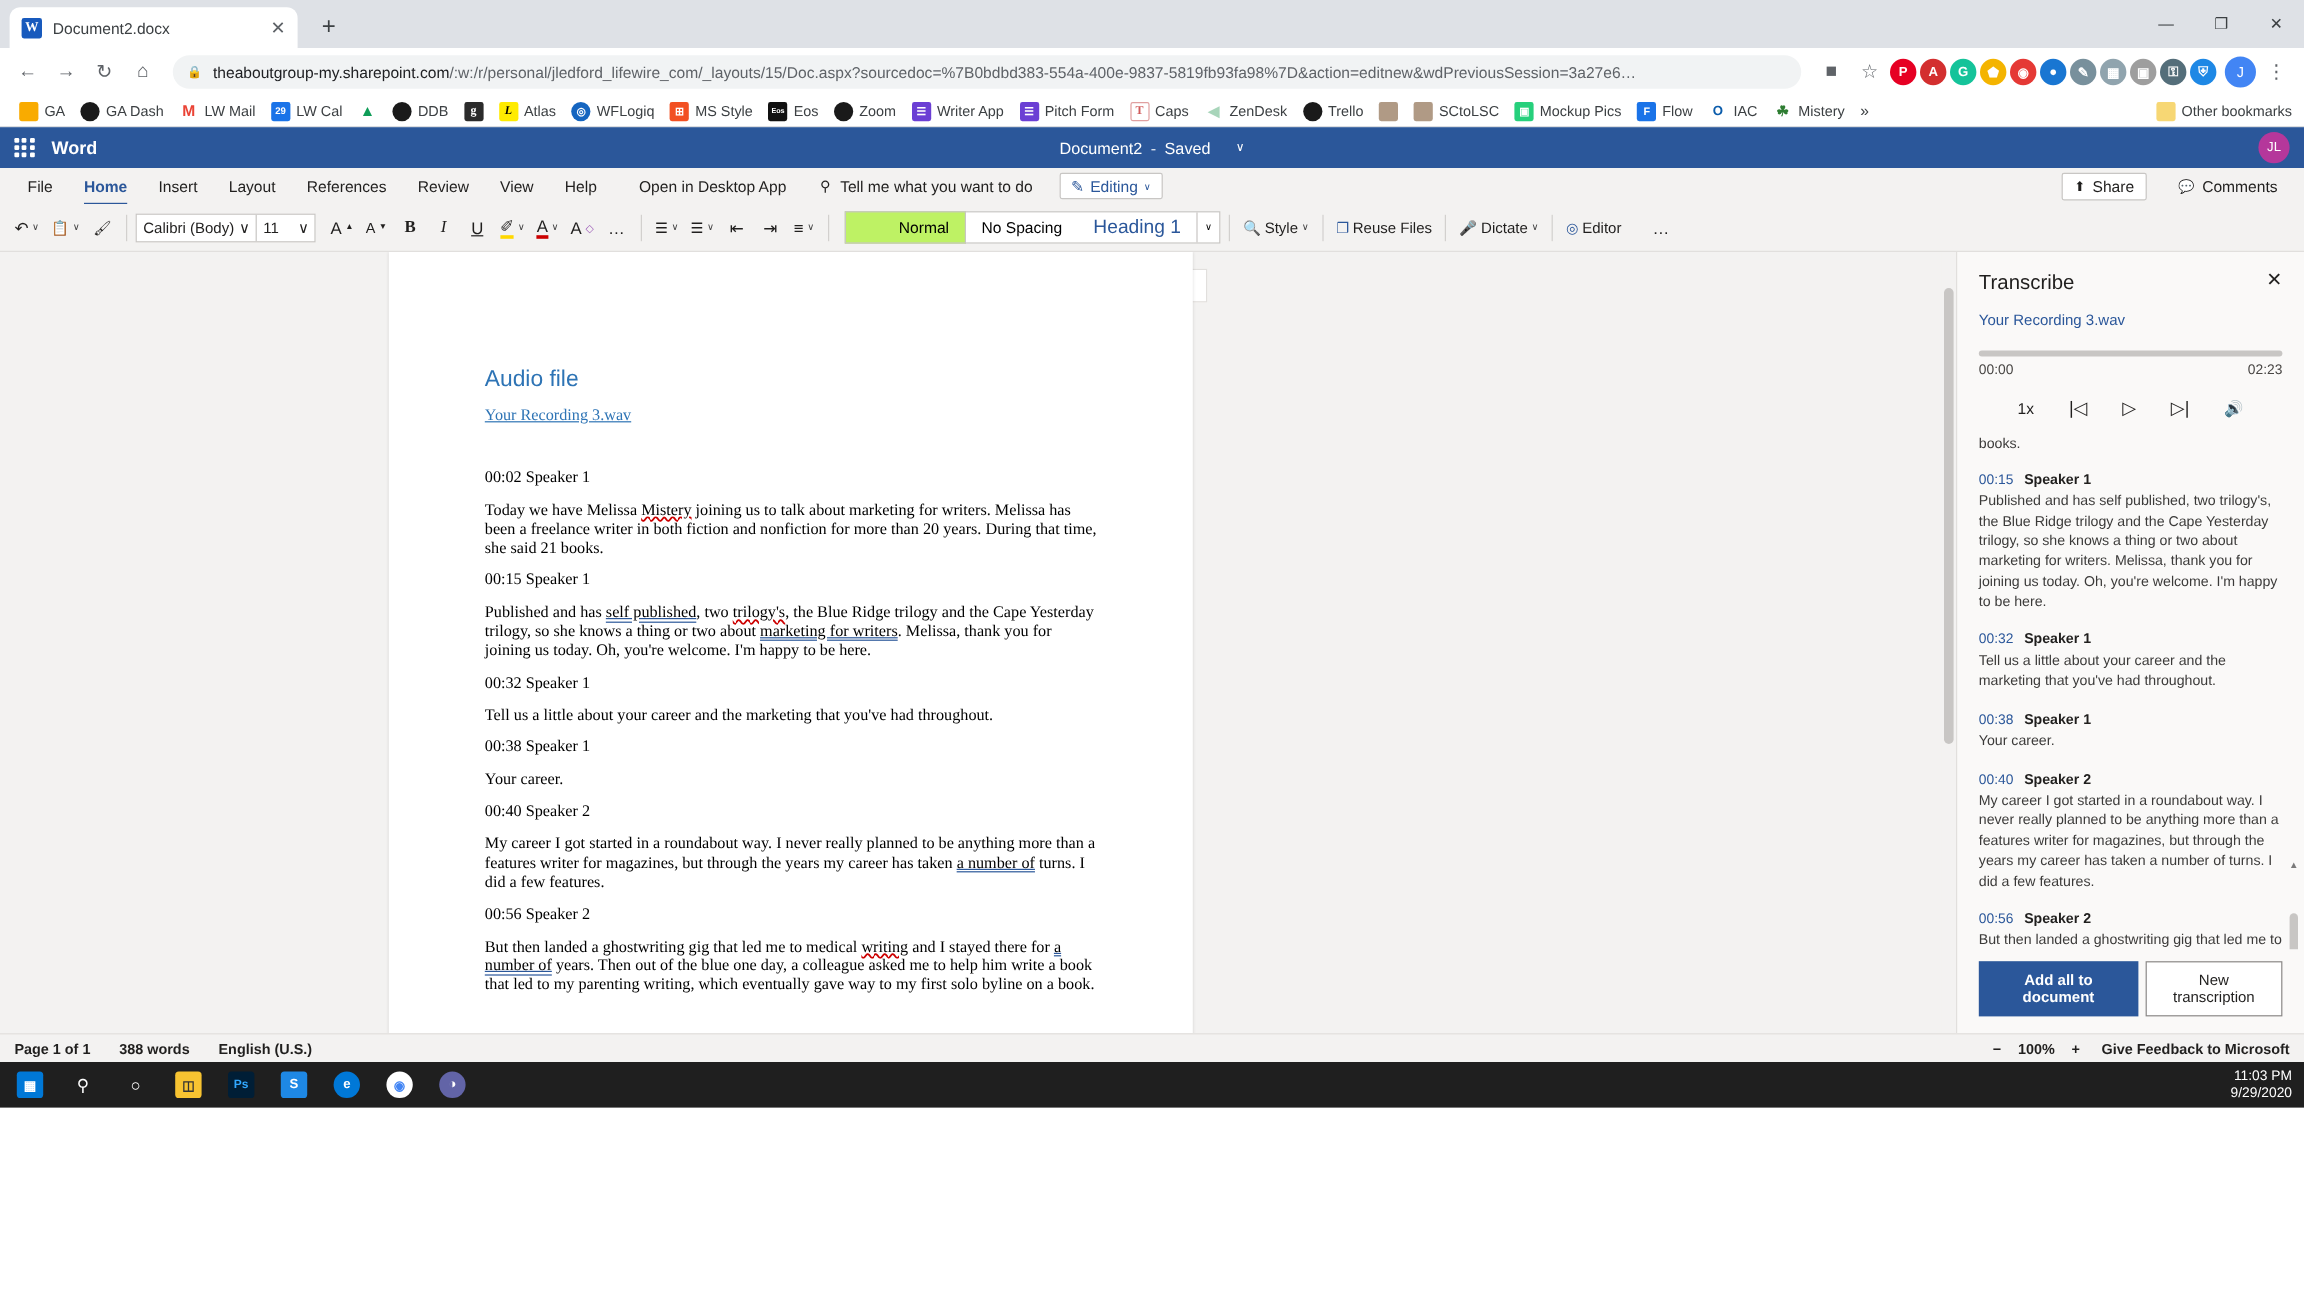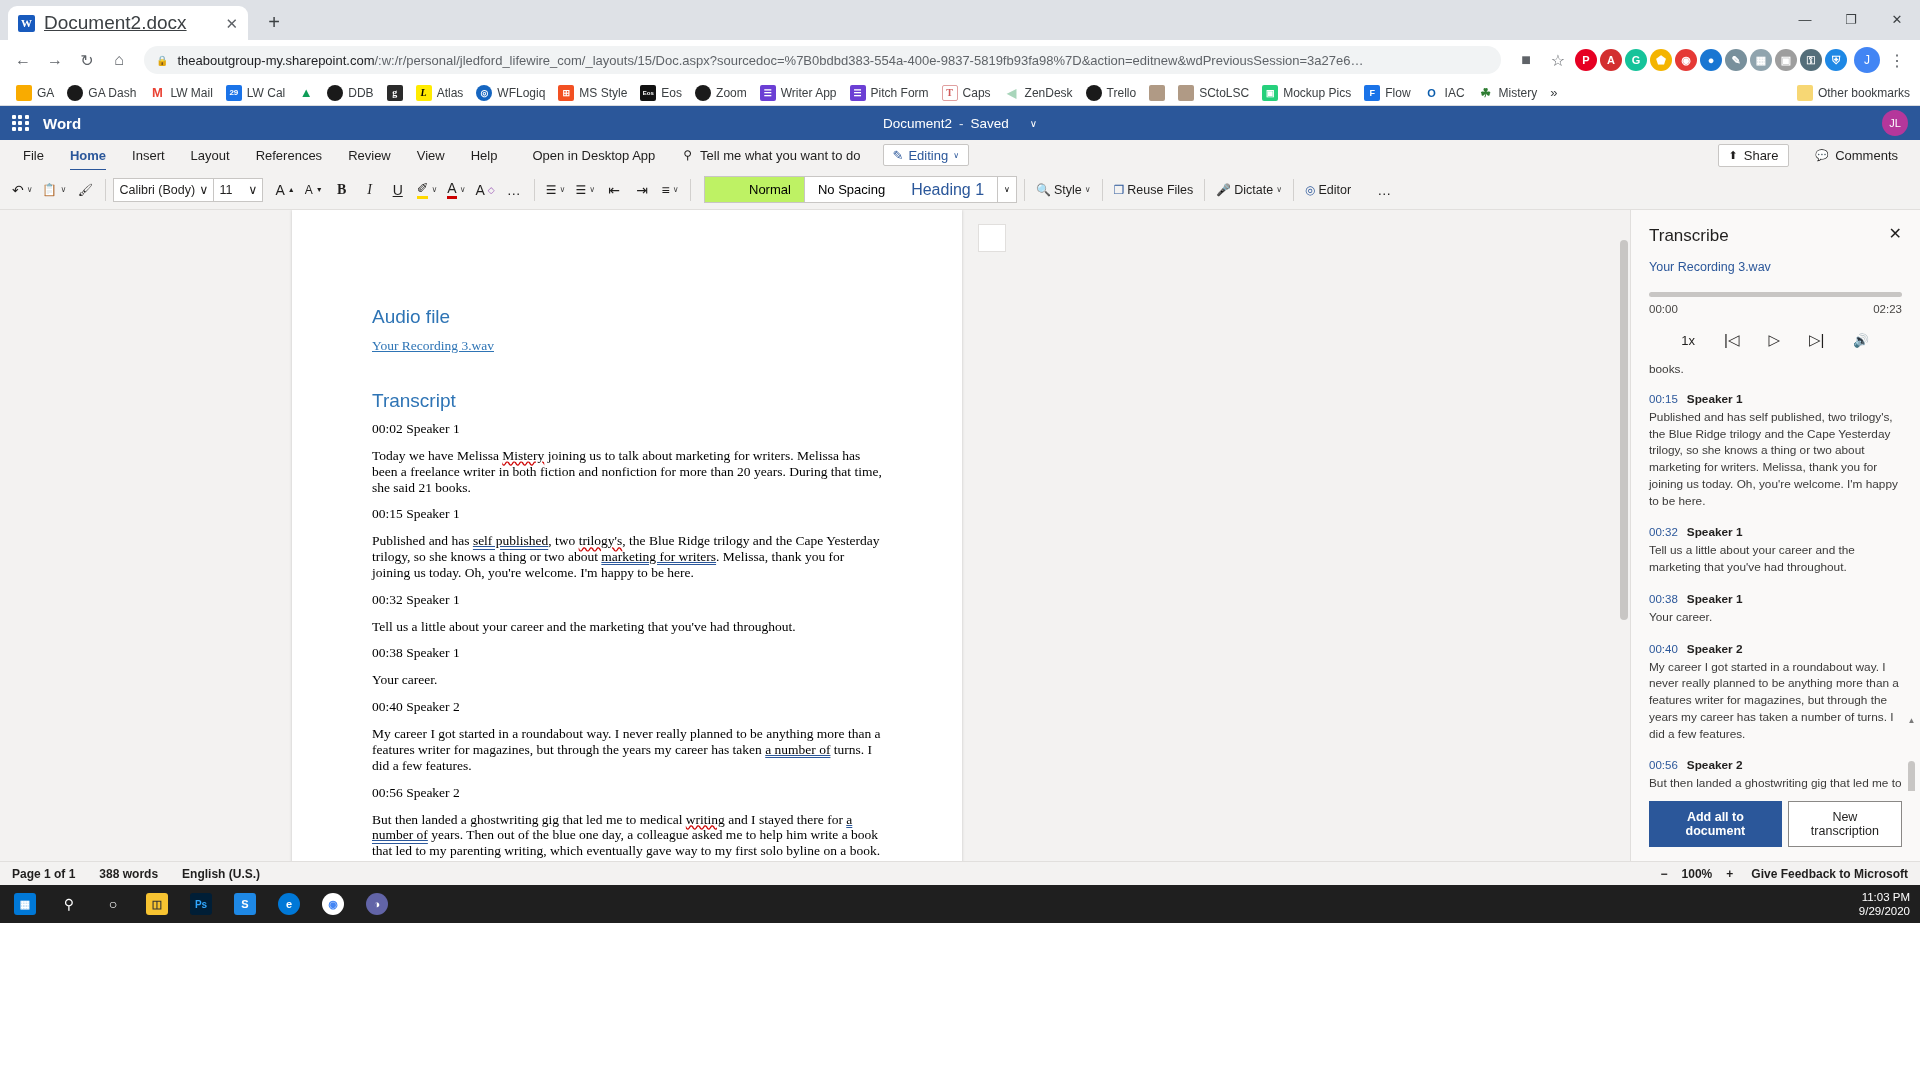--- a/index.html
+++ b/index.html
@@ -19,21 +19,21 @@
     height: 34px; width: 240px; background: #fff;
     border-radius: 9px 9px 0 0; display: flex; align-items: center;
     padding: 0 10px; gap: 9px; position: relative;
   }
   .tab-favicon {
     width: 17px; height: 17px; background: #185abd; border-radius: 2px;
     display: flex; align-items: center; justify-content: center;
     color: #fff; font-size: 11px; font-weight: bold; flex: 0 0 auto;
     font-family: "Liberation Serif", serif;
   }
-  .tab-title { font-size: 19px; color: #3c4043; flex: 1; white-space: nowrap; overflow: hidden; text-decoration: underline; }
+  .tab-title { font-size: 13px; color: #3c4043; flex: 1; white-space: nowrap; overflow: hidden; }
   .tab-close { font-size: 15px; color: #5f6368; cursor: pointer; line-height: 1; }
   .newtab {
     width: 28px; height: 28px; margin-left: 12px; margin-bottom: 4px;
     display: flex; align-items: center; justify-content: center;
     font-size: 20px; color: #3c4043; cursor: pointer; border-radius: 50%;
   }
 
   .winctl { position: absolute; right: 0; top: 0; height: 38px; display: flex; }
   .winctl div { width: 46px; height: 38px; display: flex; align-items: center; justify-content: center; font-size: 13px; color: #3c4043; cursor: pointer; }
 
@@ -118,21 +118,21 @@
   .stylebox { display: flex; align-items: stretch; border: 1px solid #c8c6c4; background: #fff; height: 27px; margin-left: 6px;}
   .stylebox .st { display: flex; align-items: center; padding: 0 13px; font-size: 13px; cursor: pointer; white-space: nowrap;}
   .stylebox .st.sel { border: 1px solid #c8c6c4; margin: -1px 0 -1px -1px; background:#bef264;padding-left:44px;}
   .stylebox .st.h1 { font-size: 16px; color: #2b579a; }
   .stylebox .stchev { display: flex; align-items: center; padding: 0 6px; border-left: 1px solid #c8c6c4; font-size: 8px; cursor: pointer; }
 
   
   .workspace { display: flex; height: 651px; background: #f3f2f1; position: relative; }
   .canvas-area { flex: 1; position: relative; overflow: hidden; background: #f3f2f1; }
   .page {
-    position: absolute; left: 292px; top: 0; width: 670px; min-height: 700px;
+    position: absolute; left: 324px; top: 0; width: 670px; min-height: 700px;
     background: #fff; box-shadow: 0 0 3px rgba(0,0,0,.18);
     padding: 96px 80px 0 80px;
     font-family: "Liberation Serif", serif;
   }
   .stub { position: absolute; left: 978px; top: 14px; width: 28px; height: 28px; background:#fff; border:1px solid #e1dfdd;}
   .doc-h1 { font-size: 19px; color: #2e74b5; font-weight: normal; margin-bottom: 10px; font-family: "Liberation Sans", sans-serif;}
   .doc-link { font-size: 13.5px; color: #2e74b5; text-decoration: underline; display: block; margin-bottom: 36px; }
   .doc-h2 { font-size: 19px; color: #2e74b5; font-weight: normal; margin-bottom: 9px; font-family: "Liberation Sans", sans-serif;}
   .ts { font-size: 13.5px; color: #000; margin: 0 0 11px 0; }
   .para { font-size: 13.5px; color: #000; line-height: 1.17; margin: 0 0 11px 0; }
@@ -482,21 +482,20 @@
   <div class="rb" style="margin-left:14px">…</div>
 </div>
 
 <div class="workspace">
 
   <div class="canvas-area">
     <div class="stub"></div>
     <div class="page">
       <div class="doc-h1">Audio file</div>
       <a class="doc-link">Your Recording 3.wav</a>
-      <div class="doc-h2">Transcript</div>
 
       <div class="ts">00:02 Speaker 1</div>
       <div class="para">Today we have Melissa <span class="sq">Mistery</span> joining us to talk about marketing for writers. Melissa has been a freelance writer in both fiction and nonfiction for more than 20 years. During that time, she said 21 books.</div>
 
       <div class="ts">00:15 Speaker 1</div>
       <div class="para">Published and has <span class="sq2">self published</span>, two <span class="sq">trilogy's</span>, the Blue Ridge trilogy and the Cape Yesterday trilogy, so she knows a thing or two about <span class="sq2">marketing for writers</span>. Melissa, thank you for joining us today. Oh, you're welcome. I'm happy to be here.</div>
 
       <div class="ts">00:32 Speaker 1</div>
       <div class="para">Tell us a little about your career and the marketing that you've had throughout.</div>
 

